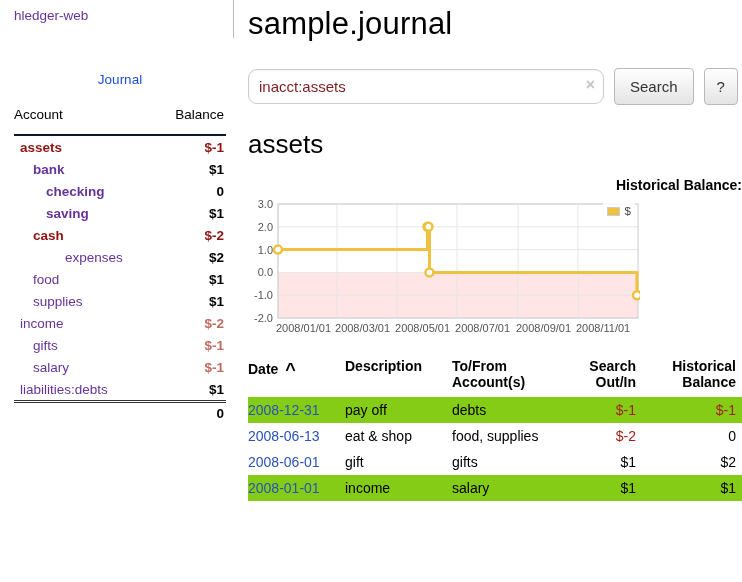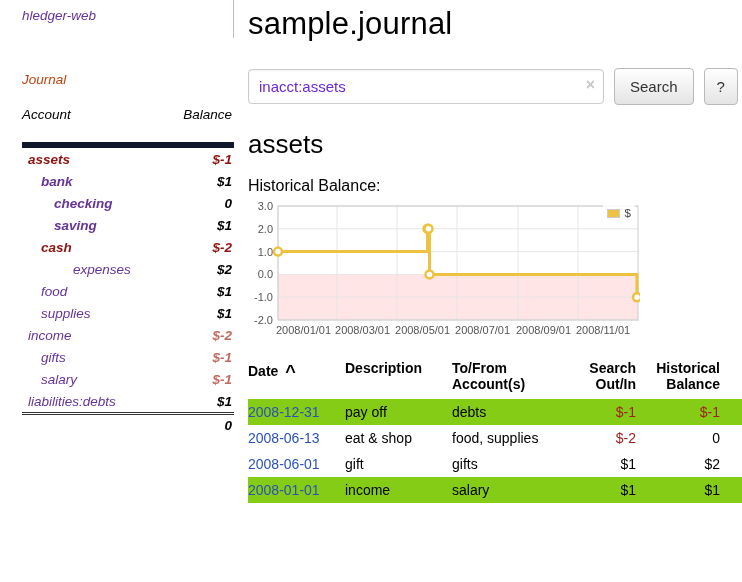--- a/index.html
+++ b/index.html
@@ -5,72 +5,72 @@
   * { box-sizing: border-box; }
   html, body { margin:0; padding:0; }
   body {
     width:742px; height:582px; position:relative; overflow:hidden;
     background:#ffffff; color:#000;
     font-family:"Liberation Sans", sans-serif;
   }
   a { text-decoration:none; cursor:pointer; }
 
   
-  .sidebar { position:absolute; left:8px; top:0; width:233px; padding:8px 7px 0 14px;font-style:italic; }
+  .sidebar { position:absolute; left:0; top:0; width:233px; padding:8px 7px 0 14px; }
   .app-title { display:block; color:#663399; font-size:13.5px; }
-  .journal-link { display:block; margin-top:49px; color:#c2410c; font-size:13.5px; }
+  .journal-link { display:block; margin-top:49px; color:#1d4ed8; font-size:13.5px;text-align:center; }
   .acc-table { margin-top:20px; font-size:13.5px; }
-  .acc-header { display:flex; justify-content:space-between; padding:0 2px 20px 0; border-bottom:6px solid #0f172a; }
+  .acc-header { display:flex; justify-content:space-between; padding:0 2px 12px 0; border-bottom:2px solid #0f172a; }
   .acc-row { display:flex; justify-content:space-between; align-items:center; height:22px; padding-right:2px; }
   .acc-name { color:#663399; }
   .acc-bal { font-weight:bold; color:#000; }
   .bold { font-weight:bold; }
   .tone-purple { color:#663399; }
   .tone-red { color:#8f1310; }
   .tone-rose { color:#c06a60; }
   .tone-black { color:#000; }
   .total-row { border-top:3px double #333; display:flex; justify-content:flex-end; padding:3px 2px 0 0; height:22px; }
   .top-divider { position:absolute; left:233px; top:0; width:1px; height:38px; background:#b9b9c9; }
 
   
   .main { position:absolute; left:248px; top:0; width:494px; }
   h1.page-title { font-size:31px; font-weight:normal; margin:6px 4px 0 0; letter-spacing:0.2px; }
   .search-row { display:flex; align-items:center; margin-top:26px; }
   .search-box { position:relative; width:356px; display:inline-block; }
   .search-box input {
-    width:100%; height:35px; border:1px solid #ccc; border-radius:4px;
-    padding:6px 28px 6px 10px; font-size:15px; color:#6d28d9;
+    width:100%; height:35px; border:1px solid #ccc; border-radius:9px;
+    padding:6px 28px 6px 10px; font-size:15px; color:#7f1d1d;
     font-family:"Liberation Sans", sans-serif; outline:none;
     box-shadow: inset 0 1px 2px rgba(0,0,0,0.05);
   }
   .clear-icon { position:absolute; right:9px; top:7px; color:#c6c6c6; font-size:16px; font-weight:bold; cursor:pointer; }
   .btn {
     margin-left:10px; height:37px; padding:0 15px; font-size:15px; color:#333;
     background:linear-gradient(#ffffff,#e4e4e4); border:1px solid #b9b9b9; border-radius:4px;
     font-family:"Liberation Sans", sans-serif; cursor:pointer;
   }
   .btn-help { padding:0 12px; }
   h2.account-heading { font-size:26px; font-weight:normal; margin:24px 0 0 0; }
-  .chart-heading { font-size:16px; font-weight:normal; margin:17px 0 5px 0; }
+  .chart-heading { font-size:14px; font-weight:bold; margin:17px 0 5px 0;text-align:right; }
 
   
   .chart-wrap { position:relative; width:392px; height:140px; }
   .chart-wrap svg { display:block; }
   text.tick { font-size:11px; fill:#545454; font-family:"Liberation Sans", sans-serif; }
   .legend { position:absolute; top:5px; right:5px; display:flex; align-items:center;
             background:rgba(255,255,255,0.85); padding:2px 4px; }
   .legend-swatch { width:13px; height:9px; border:1px solid #ccc; margin-right:5px; }
   .legend-label { font-size:11.5px; color:#444; }
 
   
   table.register { margin-top:20px; width:494px; border-collapse:collapse; table-layout:fixed; font-size:14px; }
   .register th { text-align:left; vertical-align:top; padding:0 8px 7px 0; font-size:14px; }
   .register th.num, .register td.num { text-align:right; }
   .register td { vertical-align:top; padding:5px 8px 5px 0; }
-  .register td:last-child, .register th:last-child { padding-right:22px;text-align:right; }
+  .register td:last-child, .register th:last-child { padding-right:6px;text-align:right; }
   tr.green { background:#84cc16; }
   a.date { color:#2a52b8; }
   .neg { color:#a3231c; }
   .wrapcell { max-width:96px; }
   .sort-arrow { font-weight:bold; font-size:18px; margin-left:7px; position:relative; top:2px; }
 </style>
 </head>
 <body>
 
 <div class="sidebar">

